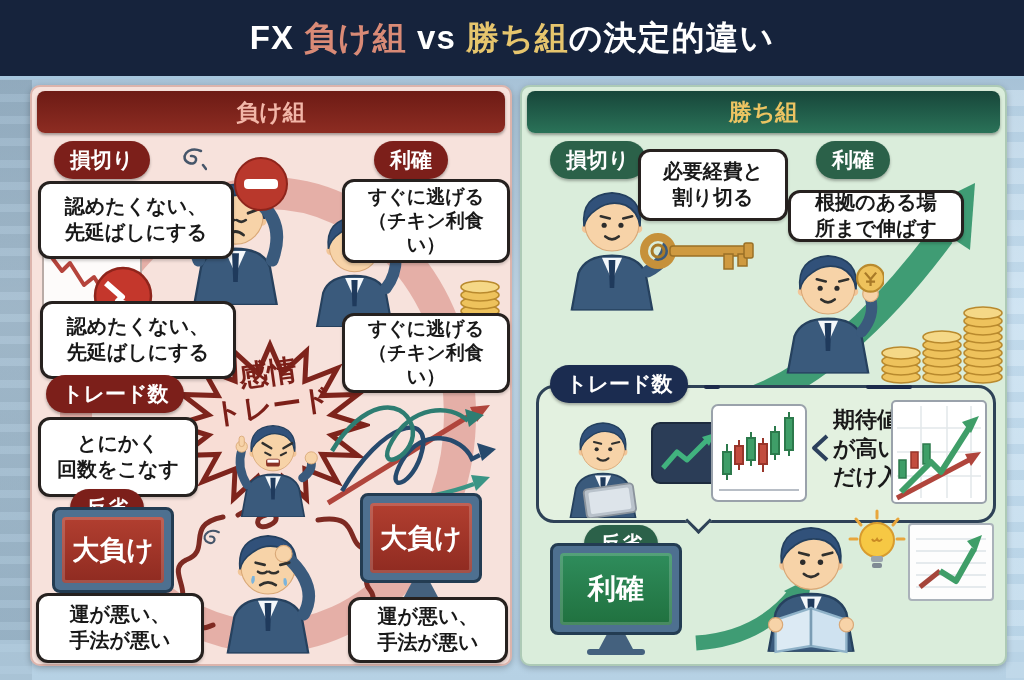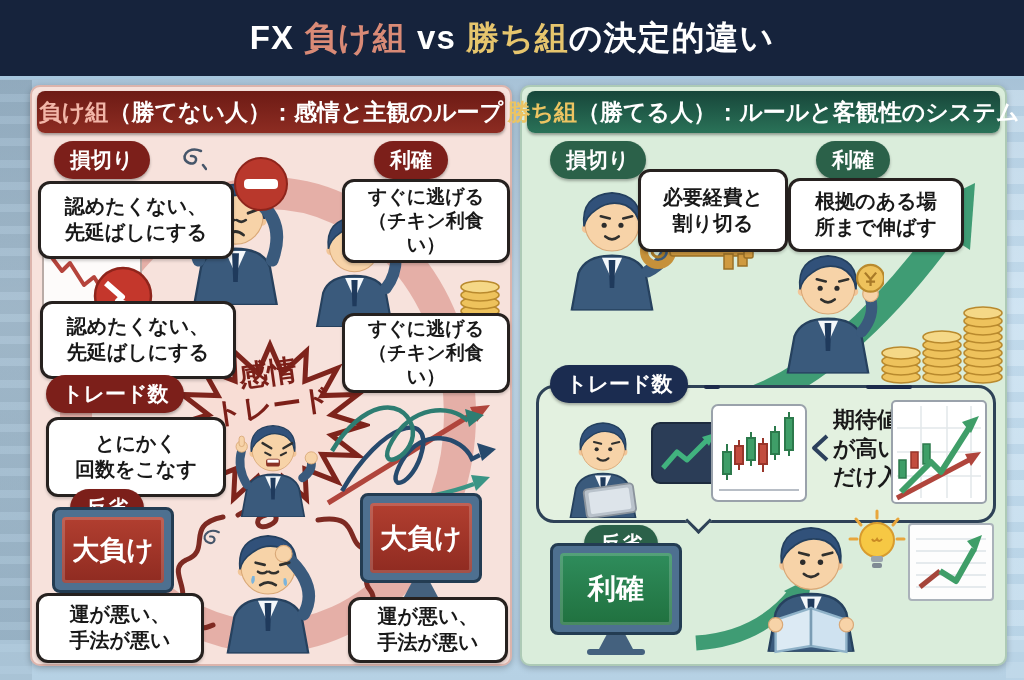--- a/index.html
+++ b/index.html
@@ -78,21 +78,21 @@
   <div class="header">
     <h1 class="title" style="margin:0;font-size:33px;"><span>FX </span><span class="t-red">負け組</span><span> vs </span><span class="t-yellow">勝ち組</span><span>の決定的違い</span></h1>
   </div>
 
   <section class="panel panel-left">
 
     <svg class="abs" style="left:0;top:0;z-index:1;" width="482" height="581" viewBox="0 0 482 581">
       <ellipse cx="238" cy="330" rx="192" ry="222" fill="none" stroke="rgba(206,112,102,.45)" stroke-width="32"></ellipse>
     </svg>
 
-    <div class="panel-hd red"><span class="hd-lose">負け組</span><span>（勝てない人）：感情と主観のループ</span></div>
+    <div class="panel-hd red"><span class="hd-lose">負け組</span></div>
 
     <div class="pill red" style="left:24px;top:56px;">損切り</div>
     <svg class="abs" style="left:147px;top:60px;z-index:2;" width="30" height="30" viewBox="0 0 30 30">
       <path d="M24 6 C10 0,2 14,12 18 C20 21,22 10,14 11" fill="none" stroke="#46566a" stroke-width="2.5" stroke-linecap="round"></path>
       <path d="M26 20 L29 24" stroke="#46566a" stroke-width="2.5" stroke-linecap="round"></path>
     </svg>
     <svg class="abs" style="left:148px;top:88px;z-index:2;" width="115" height="132" viewBox="0 0 100 115">
       <use href="#bm"></use>
       <path d="M18 76 Q6 44 30 25" stroke="#3a5a7c" stroke-width="11" fill="none" stroke-linecap="round"></path>
       <path d="M82 76 Q94 44 70 25" stroke="#3a5a7c" stroke-width="11" fill="none" stroke-linecap="round"></path>
@@ -145,21 +145,21 @@
           <ellipse cx="66" cy="40" rx="19" ry="6" fill="#eec25c"></ellipse>
         <ellipse cx="66" cy="32" rx="19" ry="6" fill="#eec25c"></ellipse>
           <ellipse cx="66" cy="24" rx="19" ry="6" fill="#eec25c"></ellipse>
         <ellipse cx="66" cy="16" rx="19" ry="6" fill="#f5d887"></ellipse>
       </g>
     </svg>
     <div class="bubble sm" style="left:312px;top:228px;width:168px;height:80px;">すぐに逃げる
 （チキン利食い）</div>
 
     <div class="pill red" style="left:16px;top:290px;">トレード数</div>
-    <div class="bubble" style="left:16px;top:332px;width:180px;height:80px;">とにかく
+    <div class="bubble" style="left:8px;top:332px;width:160px;height:80px;">とにかく
 回数をこなす</div>
 
     <svg class="abs" style="left:140px;top:254px;z-index:2;" width="200" height="172" viewBox="0 0 200 170">
       <polygon fill="#f8ddd5" stroke="#7e241c" stroke-width="5" stroke-linejoin="miter" points="195,85 161.5,95.3 187.8,115.6 152.1,114.4 167.2,141.6 134.9,128.9 136.4,158.9 112.2,136.8 100,165 87.8,136.8 63.6,158.9 65.1,128.9 32.8,141.6 47.9,114.4 12.2,115.6 38.5,95.3 5,85 38.5,74.7 12.2,54.4 47.9,55.6 32.8,28.4 65.1,41.1 63.6,11.1 87.8,33.2 100,5 112.2,33.2 136.4,11.1 134.9,41.1 167.2,28.4 152.1,55.6 187.8,54.4 161.5,74.7"></polygon>
     </svg>
     <div class="burst-text" style="left:150px;top:272px;width:180px;">感情
 トレード</div>
     <svg class="abs" style="left:198px;top:332px;z-index:3;" width="90" height="100" viewBox="0 0 100 115">
       <use href="#bm"></use>
       <path d="M20 78 Q8 58 14 38" stroke="#3a5a7c" stroke-width="10" fill="none" stroke-linecap="round"></path>
@@ -220,21 +220,21 @@
         </div>
       <div class="mstand"></div>
         <div class="mbase"></div>
     </div>
     <div class="bubble" style="left:318px;top:512px;width:160px;height:66px;">運が悪い、
 手法が悪い</div>
   </section>
 
   <section class="panel panel-right">
 
-    <div class="panel-hd green"><span class="hd-win">勝ち組</span><span>（勝てる人）：ルールと客観性のシステム</span></div>
+    <div class="panel-hd green"><span class="hd-win">勝ち組</span></div>
 
     <svg class="abs" style="left:150px;top:70px;z-index:1;pointer-events:none;" width="335" height="275" viewBox="0 0 335 275">
       <path d="M28 258 Q150 245 272 80" stroke="#3f9c74" stroke-width="26" fill="none"></path>
       <polygon points="305,28 300,95 244,58" fill="#3f9c74"></polygon>
     </svg>
 
     <div class="pill green" style="left:30px;top:56px;">損切り</div>
     <svg class="abs" style="left:36px;top:96px;z-index:2;" width="112" height="130" viewBox="0 0 100 115">
       <use href="#bm"></use>
       <path d="M82 80 Q98 72 100 58" stroke="#3a5a7c" stroke-width="11" fill="none" stroke-linecap="round"></path>
@@ -244,25 +244,25 @@
       <path d="M44 49 Q50 54 56 49" stroke="#30302e" stroke-width="2.4" fill="none" stroke-linecap="round"></path>
     </svg>
     <svg class="abs" style="left:118px;top:140px;z-index:3;" width="122" height="52" viewBox="0 0 122 52">
       <circle cx="20" cy="26" r="14" fill="none" stroke="#c6913a" stroke-width="8"></circle>
       <circle cx="20" cy="26" r="6" fill="none" stroke="#a87a28" stroke-width="3"></circle>
       <rect x="32" y="21" width="78" height="10" rx="3" fill="#cf9a40" stroke="#9a7026" stroke-width="1.5"></rect>
       <rect x="86" y="29" width="9" height="15" fill="#cf9a40" stroke="#9a7026" stroke-width="1.5"></rect>
       <rect x="100" y="29" width="9" height="12" fill="#cf9a40" stroke="#9a7026" stroke-width="1.5"></rect>
       <rect x="106" y="18" width="9" height="15" rx="2" fill="#cf9a40" stroke="#9a7026" stroke-width="1.5"></rect>
     </svg>
-    <div class="bubble" style="left:118px;top:84px;width:150px;height:83px;">必要経費と
+    <div class="bubble" style="left:118px;top:64px;width:150px;height:72px;">必要経費と
 割り切る</div>
 
     <div class="pill green" style="left:296px;top:56px;">利確</div>
-    <div class="bubble" style="left:268px;top:93px;width:176px;height:74px;">根拠のある場
+    <div class="bubble" style="left:268px;top:105px;width:176px;height:52px;">根拠のある場
 所まで伸ばす</div>
     <svg class="abs" style="left:252px;top:158px;z-index:2;" width="112" height="132" viewBox="0 0 100 115">
       <use href="#bm"></use>
       <path d="M80 78 Q92 64 88 48" stroke="#3a5a7c" stroke-width="10" fill="none" stroke-linecap="round"></path>
       <circle cx="88" cy="44" r="7" fill="#f7d3a8" stroke="#d9a877"></circle>
       <circle cx="88" cy="30" r="12" fill="#eec25c" stroke="#b98a2e" stroke-width="2"></circle>
       <path d="M83 25 L88 31 L93 25 M88 31 L88 37 M84 33 L92 33" stroke="#a87a28" stroke-width="2" fill="none"></path>
       <path d="M40 31 L48 33 M60 33 L68 31" stroke="#30302e" stroke-width="2.3" stroke-linecap="round"></path>
       <circle cx="43" cy="39" r="2.3" fill="#2c2c2c"></circle>
         <circle cx="58" cy="39" r="2.3" fill="#2c2c2c"></circle>

